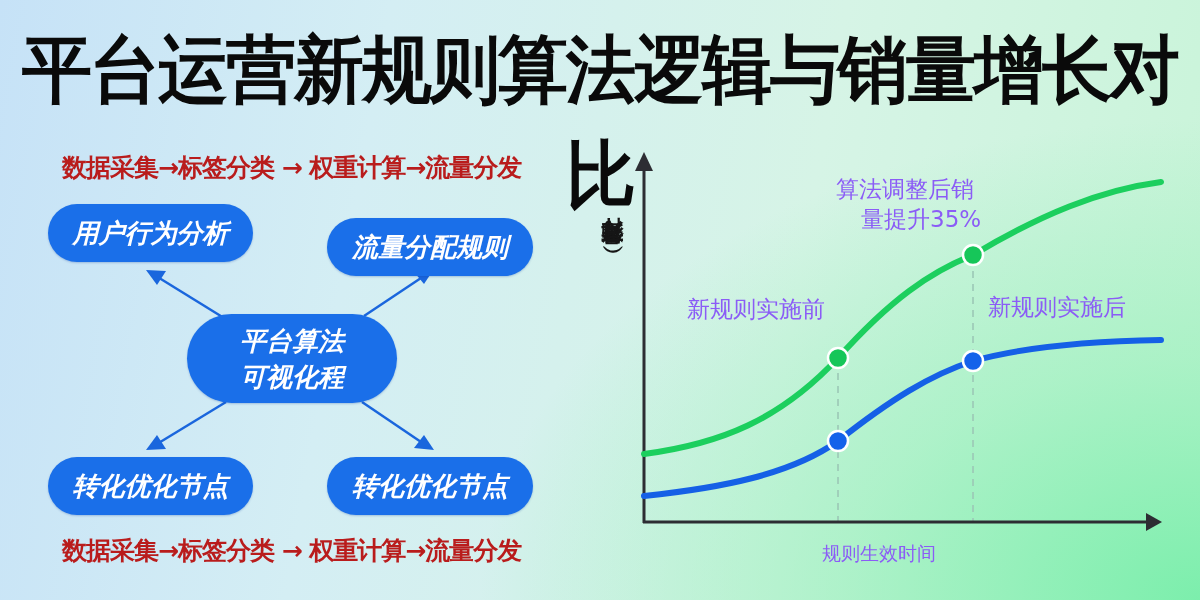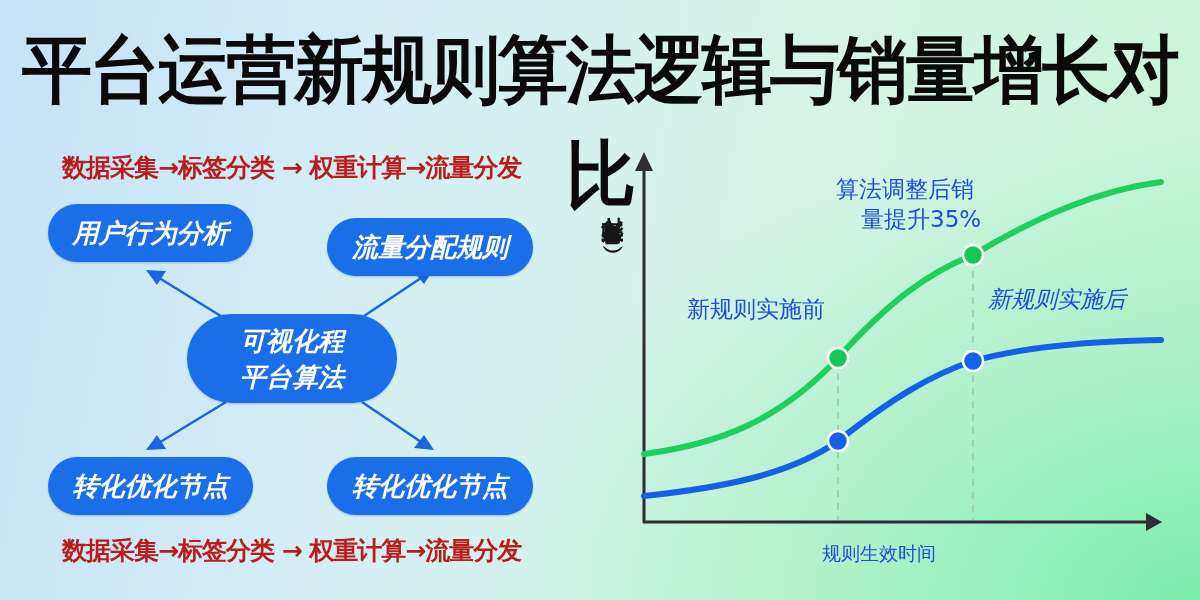--- a/index.html
+++ b/index.html
@@ -29,21 +29,21 @@
       border-radius: 40px; display: flex; align-items: center; justify-content: center;
       font-size: 26px; font-weight: bold; letter-spacing: 0px;
       box-shadow: 0 1px 2px rgba(10,60,160,0.25);
       font-style: italic;
     }
     .pill-center {
       flex-direction: column; border-radius: 45px; font-size: 26px; line-height: 36px;
     }
     svg.overlay { position: absolute; left: 0; top: 0; }
     .chart-label {
-      position: absolute; font-size: 23px; color: #1d4ed8; white-space: nowrap;
+      position: absolute; font-size: 23px; color: #8b5cf6; white-space: nowrap;
       letter-spacing: 0px; line-height: 30px;
     }
     .y-label {
       position: absolute; left: 597px; top: 255px; width: 30px;
       font-size: 22px; font-weight: bold; color: #161616;
       writing-mode: vertical-rl; transform: rotate(180deg);
       letter-spacing: 1px; line-height: 30px;
     }
   </style>
 </head>
@@ -73,22 +73,22 @@
   </g>
 </svg>
 
 <div class="pill" style="left:48px; top:204px; width:205px; height:58px;">
   <span>用户行为分析</span>
 </div>
 <div class="pill" style="left:327px; top:218px; width:206px; height:58px;">
   <span>流量分配规则</span>
 </div>
 <div class="pill pill-center" style="left:187px; top:314px; width:210px; height:89px;">
+  <span>平台算法</span>
   <span>可视化程</span>
-  <span>平台算法</span>
 </div>
 <div class="pill" style="left:48px; top:457px; width:205px; height:58px;">
   <span>转化优化节点</span>
 </div>
 <div class="pill" style="left:327px; top:457px; width:206px; height:58px;">
   <span>转化优化节点</span>
 </div>
 
 <div class="flow-line" style="top:535px;">数据采集→标签分类 → 权重计算→流量分发</div>
 
@@ -115,14 +115,14 @@
     <circle cx="973" cy="255" r="10" fill="#16c659"></circle>
     <circle cx="973" cy="361" r="10" fill="#1462ea"></circle>
   </g>
 </svg>
 
 <div class="y-label">月销量（万件）</div>
 
 <div class="chart-label" style="left:836px; top:174px;">算法调整后销</div>
 <div class="chart-label" style="left:836px; top:204px;margin-left:25px;">量提升35%</div>
 <div class="chart-label" style="left:687px; top:294px;">新规则实施前</div>
-<div class="chart-label" style="left:988px; top:284px;font-style:italic;">新规则实施后</div>
+<div class="chart-label" style="left:988px; top:292px;">新规则实施后</div>
 <div class="chart-label" style="left:822px; top:538px; font-size:19px;">规则生效时间</div>
 
 </body></html>

